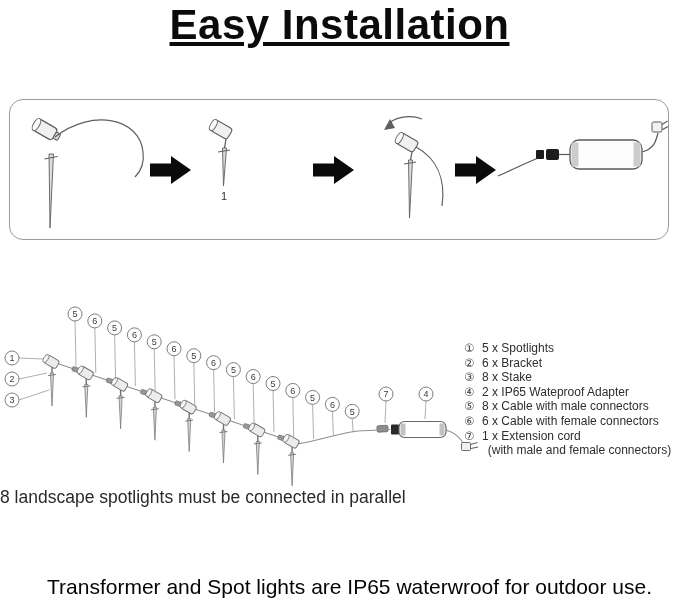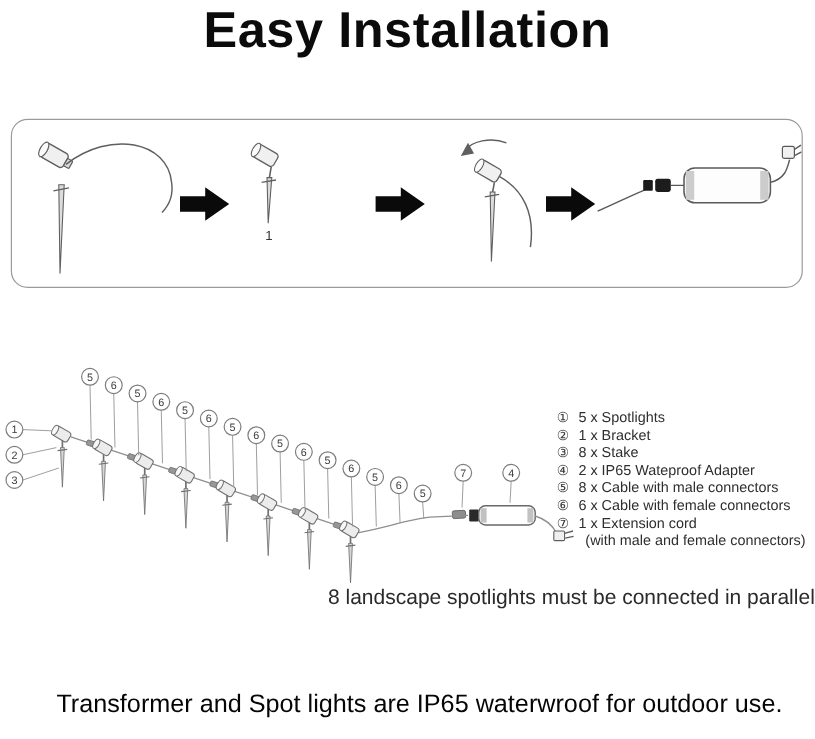--- a/index.html
+++ b/index.html
@@ -5,41 +5,41 @@
   * { box-sizing: border-box; }
   html, body { margin: 0; padding: 0; background: #ffffff; }
   .page {
     position: relative; width: 679px; height: 616px;
     background: #ffffff; overflow: hidden;
     font-family: "Liberation Sans", sans-serif; color: #111;
   }
   .title {
     position: absolute; top: 1px; left: 0; width: 100%;
     text-align: center; font-size: 42px; font-weight: 800;
-    color: #0b0b0b; letter-spacing: 0.5px;
+    color: #0b0b0b; letter-spacing: 0.5px; text-decoration: underline;
   }
   .steps-panel {
     position: absolute; left: 9px; top: 99px; width: 660px; height: 141px;
     border: 1.5px solid #9b9b9b; border-radius: 14px; background: #fff;
   }
   .steps-panel svg { position: absolute; left: 0; top: 0; }
   .wiring { position: absolute; left: 0; top: 296px; }
   .legend {
     position: absolute; left: 464px; top: 341px; width: 214px;
     font-size: 12px; color: #2e2e2e;
   }
   .legend-row { display: flex; align-items: flex-start; line-height: 14.6px; gap: 4px; }
   .legend-row.cont { padding-left: 17px; justify-content: center; }
   .lnum {
     width: 14px; flex: none; font-size: 11.5px; color: #3a3a3a;
     font-family: "DejaVu Sans", "Liberation Sans", sans-serif;
   }
   .caption {
     position: absolute; top: 487px; left: 0; width: 100%;
-    text-align: right; font-size: 17.5px; color: #2a2a2a;
+    text-align: left; font-size: 17.5px; color: #2a2a2a;
   }
   .footer {
     position: absolute; top: 575px; left: 0; width: 100%;
     text-align: center; font-size: 21px; color: #050505; padding-left: 20px;
   }
 </style>
 </head>
 <body>
 
 <div class="page">
@@ -227,21 +227,21 @@
       <text x="426" y="101.2" font-size="9" text-anchor="middle" fill="#3a3a3a" font-family="Liberation Sans, sans-serif">4</text>
     </svg>
 
   <div class="legend">
     <div class="legend-row">
       <span class="lnum">①</span>
       <span class="llabel">5 x Spotlights</span>
     </div>
     <div class="legend-row">
       <span class="lnum">②</span>
-      <span class="llabel">1 x Bracket</span>
+      <span class="llabel">6 x Bracket</span>
     </div>
     <div class="legend-row">
       <span class="lnum">③</span>
       <span class="llabel">8 x Stake</span>
     </div>
     <div class="legend-row">
       <span class="lnum">④</span>
       <span class="llabel">2 x IP65 Wateproof Adapter</span>
     </div>
     <div class="legend-row">

